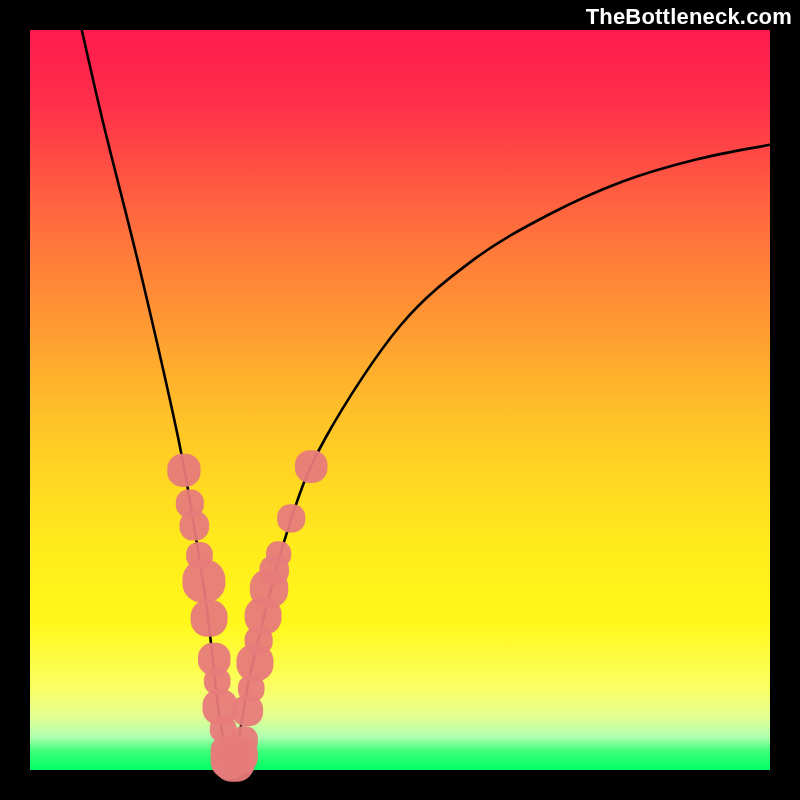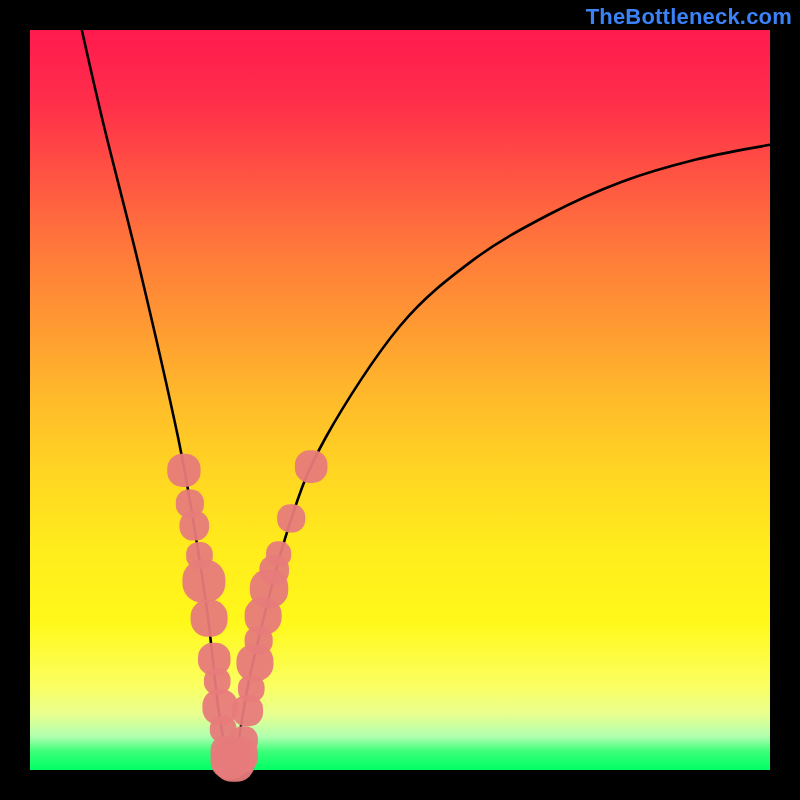--- a/index.html
+++ b/index.html
@@ -38,21 +38,21 @@
       #00ff66 100%
     );
   }
   .watermark {
     position: absolute;
     top: 4px;
     right: 8px;
     font-family: Arial, Helvetica, sans-serif;
     font-size: 22px;
     font-weight: 600;
-    color: #3b82f6;
+    color: #ffffff;
     letter-spacing: 0.2px;
     user-select: none;
   }
   svg.curve {
     position: absolute;
     left: 0;
     top: 0;
     width: 740px;
     height: 740px;
     overflow: visible;

